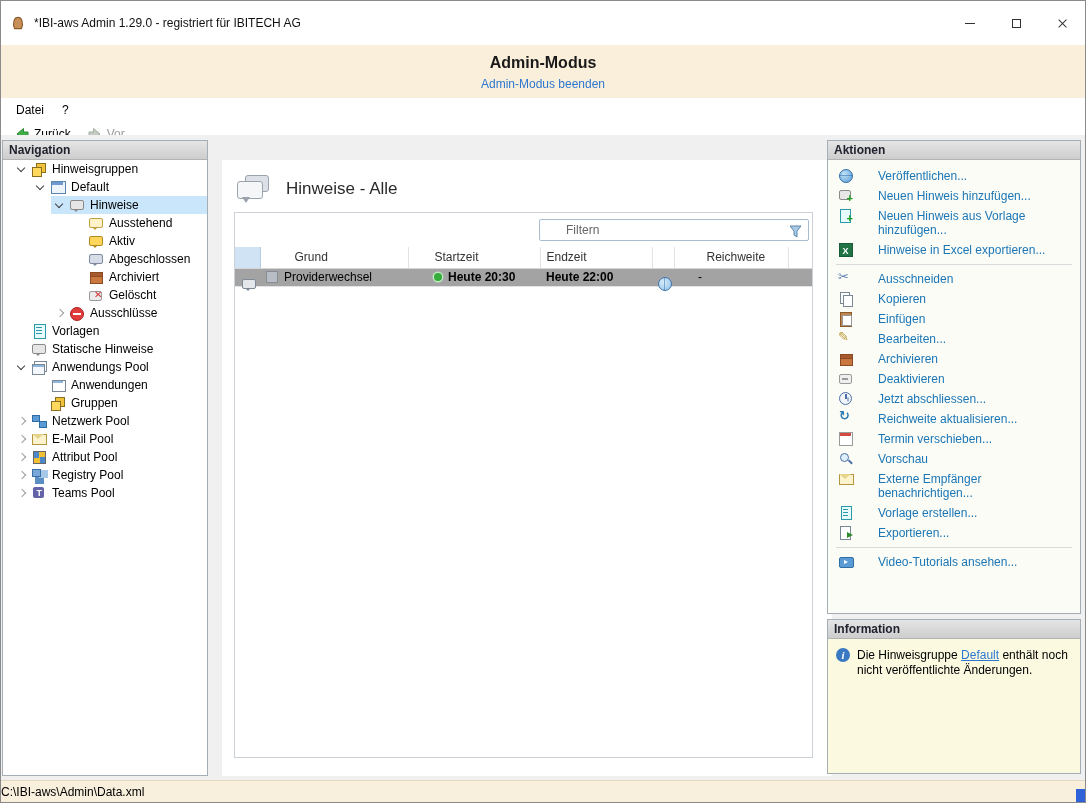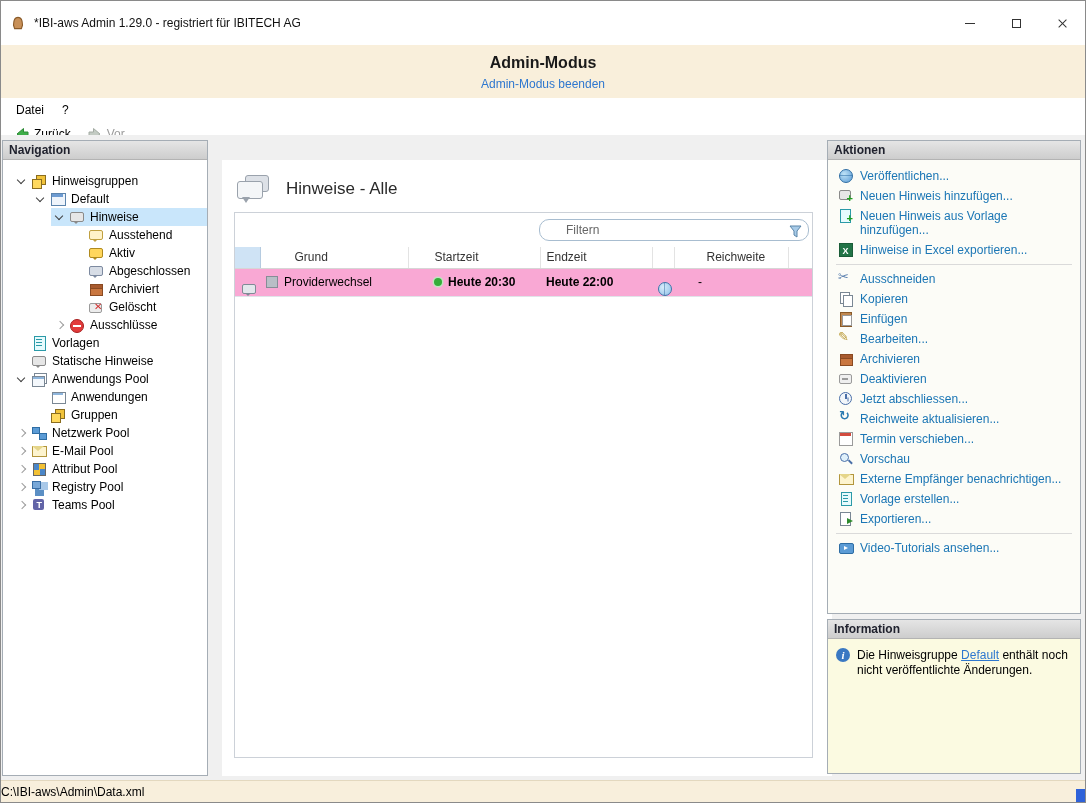--- a/index.html
+++ b/index.html
@@ -37,21 +37,21 @@
 
   
   .content { position:absolute; top:134px; left:0; right:0; bottom:22px; background:#f0f0f0; }
   .panel-header { height:19px; background:linear-gradient(#e5e5e5,#cdcdcd);
      border-bottom:1px solid #b3b3b3; font-weight:bold; color:#20222e;
      padding:2px 6px; font-size:12px; }
 
   
   .nav-panel { position:absolute; left:1px; top:5px; width:206px; bottom:4px;
      background:#fff; border:1px solid #a5adb5; display:flex; flex-direction:column; }
-  .tree { padding-top:12px; flex:1; overflow:hidden; }
+  .tree { padding-top:0; flex:1; overflow:hidden; }
   .trow { display:flex; align-items:center; height:18px; cursor:pointer;
           margin-left:calc(10px + var(--d) * 19px); }
   .trow.sel { background:#c9e6fb; }
   .chev { width:18px; height:16px; flex:0 0 18px; position:relative; }
   .chev.open::before { content:""; position:absolute; left:5px; top:4px; width:5px; height:5px;
      border-right:1.6px solid #3f3f3f; border-bottom:1.6px solid #3f3f3f; transform:rotate(45deg); }
   .chev.closed::before { content:""; position:absolute; left:6px; top:5px; width:5px; height:5px;
      border-right:1.6px solid #9d9d9d; border-bottom:1.6px solid #9d9d9d; transform:rotate(-45deg); }
   .tico { width:16px; height:16px; flex:0 0 16px; margin-right:5px; position:relative; }
   .tlbl { white-space:nowrap; }
@@ -122,33 +122,33 @@
      border-radius:3px; background:#dde1e7; border:1px solid #9aa2ac; }
   .bigbubble::after { content:""; position:absolute; left:1px; top:7px; width:24px; height:16px;
      border-radius:3px; background:#f4f6f8; border:1px solid #9aa2ac; }
   .bb-tail { position:absolute; left:6px; top:23px; width:0; height:0;
      border-left:4px solid transparent; border-right:4px solid transparent;
      border-top:6px solid #9aa2ac; z-index:2; }
   .main-title { font-size:17px; color:#2b2b2b; }
   .list-region { position:absolute; left:12px; right:19px; top:52px; bottom:18px;
      border:1px solid #ccd1d8; background:#fff; }
   .filter-row { height:34px; display:flex; justify-content:flex-end; align-items:center; padding:6px 3px; }
-  .filter-box { width:270px; height:22px; border:1px solid #a8bdd0; border-radius:10px;
+  .filter-box { width:270px; height:22px; border:1px solid #a8bdd0; border-radius:2px;
      display:flex; align-items:center; position:relative; background:#fff; }
   .filter-box input { border:none; outline:none; flex:1; padding-left:26px; padding-right:22px;
      font-size:12px; background:transparent; color:#333; }
   .filter-box input::placeholder { color:#666; }
   .funnel { position:absolute; right:6px; top:5px; }
 
   table.grid { width:100%; border-collapse:collapse; font-size:12px; table-layout:fixed; }
   table.grid th { font-weight:normal; text-align:left; color:#333; height:21px;
      border-right:1px solid #e3e3e3; border-bottom:1px solid #d6d6d6; padding:2px 6px; background:#fff; }
   table.grid th.selcol { background:#cfe3f5; border-right:1px solid #b5cbe0; }
   table.grid th.filler { border-right:none; }
-  table.grid td { height:28px; background:#f9a8d4; border-bottom:1px solid #e0e4e9; padding:1px 6px; }
+  table.grid td { height:18px; background:#a3a3a3; border-bottom:1px solid #e0e4e9; padding:1px 6px; }
   .cell-flex { display:flex; align-items:center; gap:6px; }
   .rowbubble { position:relative; width:16px; height:15px; flex:0 0 16px; }
   .rowbubble::before { content:""; position:absolute; left:1px; top:2px; width:12px; height:8px;
      border-radius:2px; background:#e3e7ec; border:1px solid #808a96; }
   .rowbubble::after { content:""; position:absolute; left:4px; top:11px; width:0; height:0;
      border-left:3px solid transparent; border-right:3px solid transparent; border-top:3px solid #808a96; }
   .graysq { width:12px; height:12px; background:#b9bec6; border:1px solid #868d96; flex:0 0 12px; }
   .greendot { width:8px; height:8px; border-radius:50%; background:#35ad3a;
      box-shadow:0 0 0 1.5px #bfe6c0; flex:0 0 8px; }
   .btxt { font-weight:bold; }
@@ -156,21 +156,21 @@
   .globe::before { content:""; position:absolute; left:0; top:0; width:12px; height:12px;
      border-radius:50%; background:radial-gradient(circle at 35% 35%, #d8ecfa, #8ec0e8);
      border:1px solid #3f74a8; }
   .globe::after { content:""; position:absolute; left:6px; top:1px; width:1px; height:12px;
      background:rgba(63,116,168,.55); box-shadow:-5px 6px 0 6px transparent; }
 
   
   .actions-panel { position:absolute; left:826px; width:254px; top:5px; height:474px;
      background:#fcfcf7; border:1px solid #a5adb5; display:flex; flex-direction:column; }
   .actions-list { padding-top:6px; overflow:hidden; flex:1; }
-  .action-item { display:flex; align-items:flex-start; gap:7px; padding:3px 8px 3px 10px;
+  .action-item { display:flex; align-items:flex-start; gap:25px; padding:3px 8px 3px 10px;
      color:#1b76b5; cursor:pointer; line-height:14px; }
   .aico { width:15px; height:15px; flex:0 0 15px; position:relative; margin-top:-1px; }
   .divider { height:1px; background:#dadada; margin:4px 8px; }
 
   
   .a-globe::before { content:""; position:absolute; left:1px; top:1px; width:12px; height:12px;
      border-radius:50%; background:radial-gradient(circle at 35% 35%, #bfe3f7, #5b9bd5);
      border:1px solid #2e6da4; }
   .a-globe::after { content:""; position:absolute; left:1px; top:7px; width:13px; height:1px;
      background:rgba(46,109,164,.55); }

